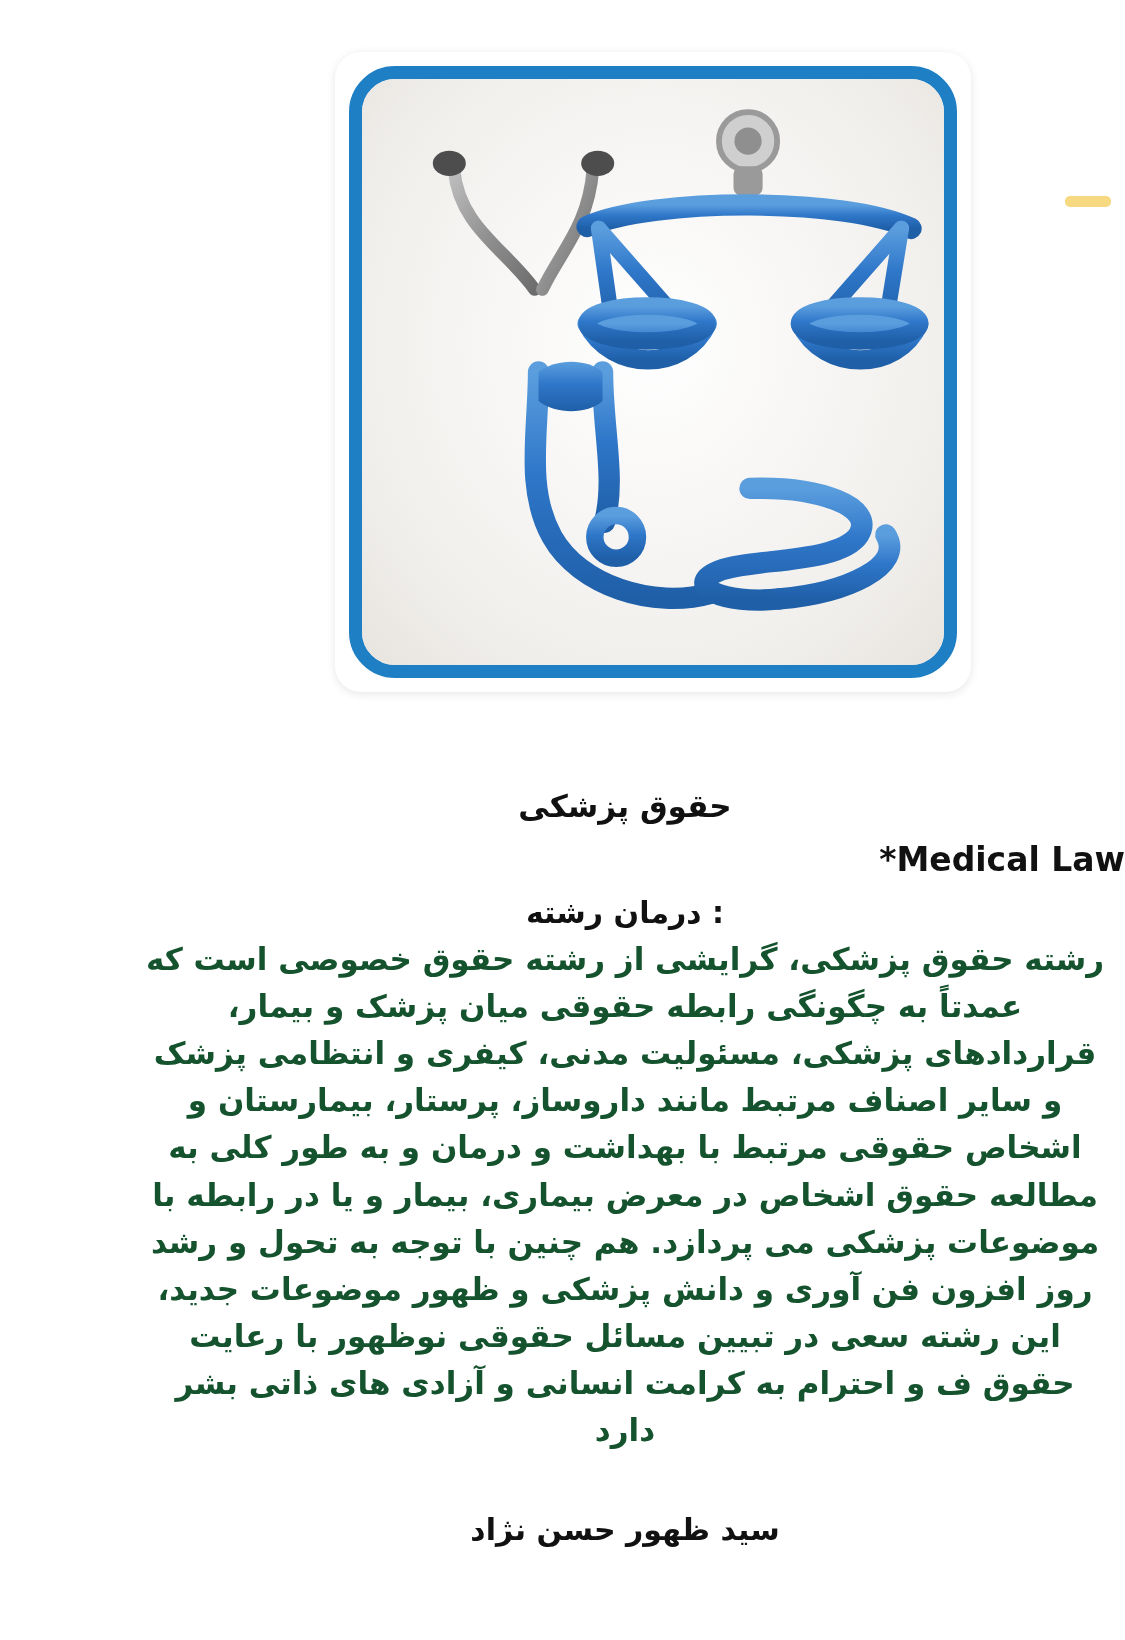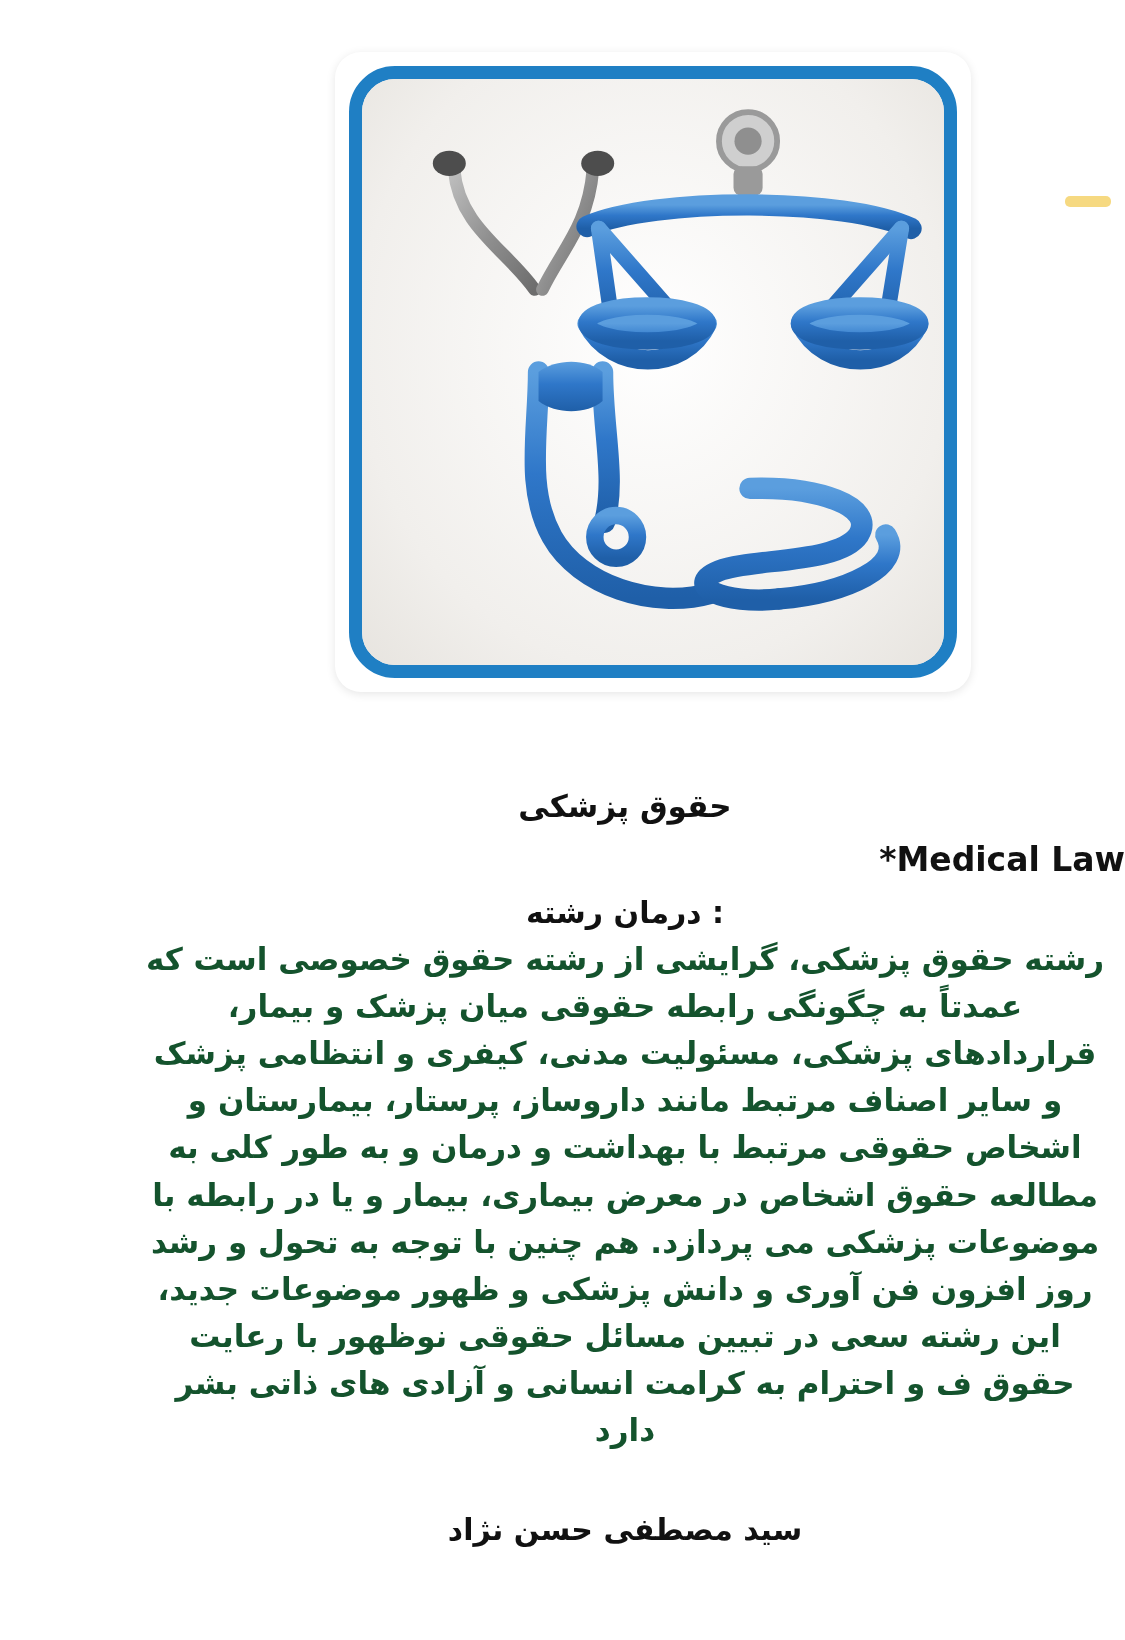--- a/index.html
+++ b/index.html
@@ -186,16 +186,16 @@
       </div>
     </div>
   </div>
 
   <div class="text-block">
     <div class="title-fa">حقوق پزشکی</div>
     <div class="title-en">*Medical Law</div>
     <div class="subtitle">: درمان رشته</div>
     <div class="body-text">رشته حقوق پزشکی، گرایشی از رشته حقوق خصوصی است که عمدتاً به چگونگی رابطه حقوقی میان پزشک و بیمار، قراردادهای پزشکی، مسئولیت مدنی، کیفری و انتظامی پزشک و سایر اصناف مرتبط مانند داروساز، پرستار، بیمارستان و اشخاص حقوقی مرتبط با بهداشت و درمان و به طور کلی به مطالعه حقوق اشخاص در معرض بیماری، بیمار و یا در رابطه با موضوعات پزشکی می پردازد. هم چنین با توجه به تحول و رشد روز افزون فن آوری و دانش پزشکی و ظهور موضوعات جدید، این رشته سعی در تبیین مسائل حقوقی نوظهور با رعایت حقوق ف و احترام به کرامت انسانی و آزادی های ذاتی بشر دارد</div>
     <div class="highlight-dash"></div>
-    <div class="author">سید مصطفی حسن نژاد</div>
+    <div class="author">سید ظهور حسن نژاد</div>
   </div>
 
 </div>
 
 </body></html>

